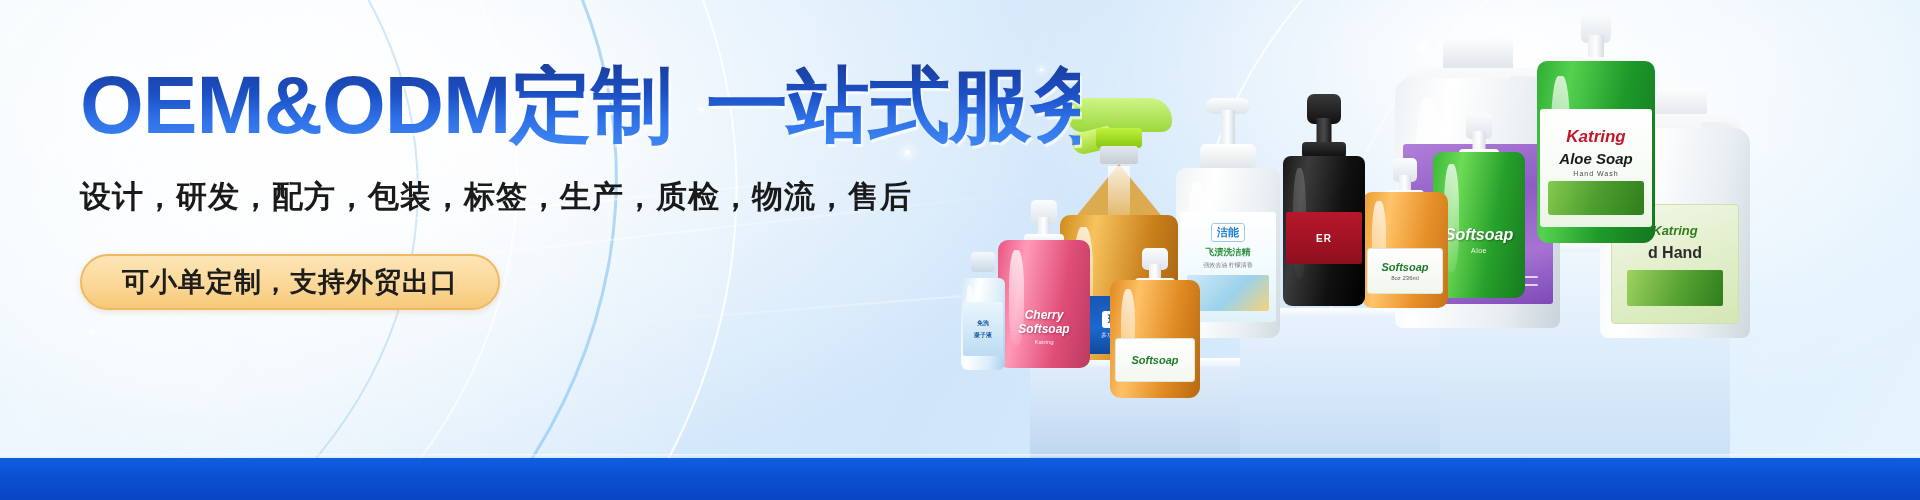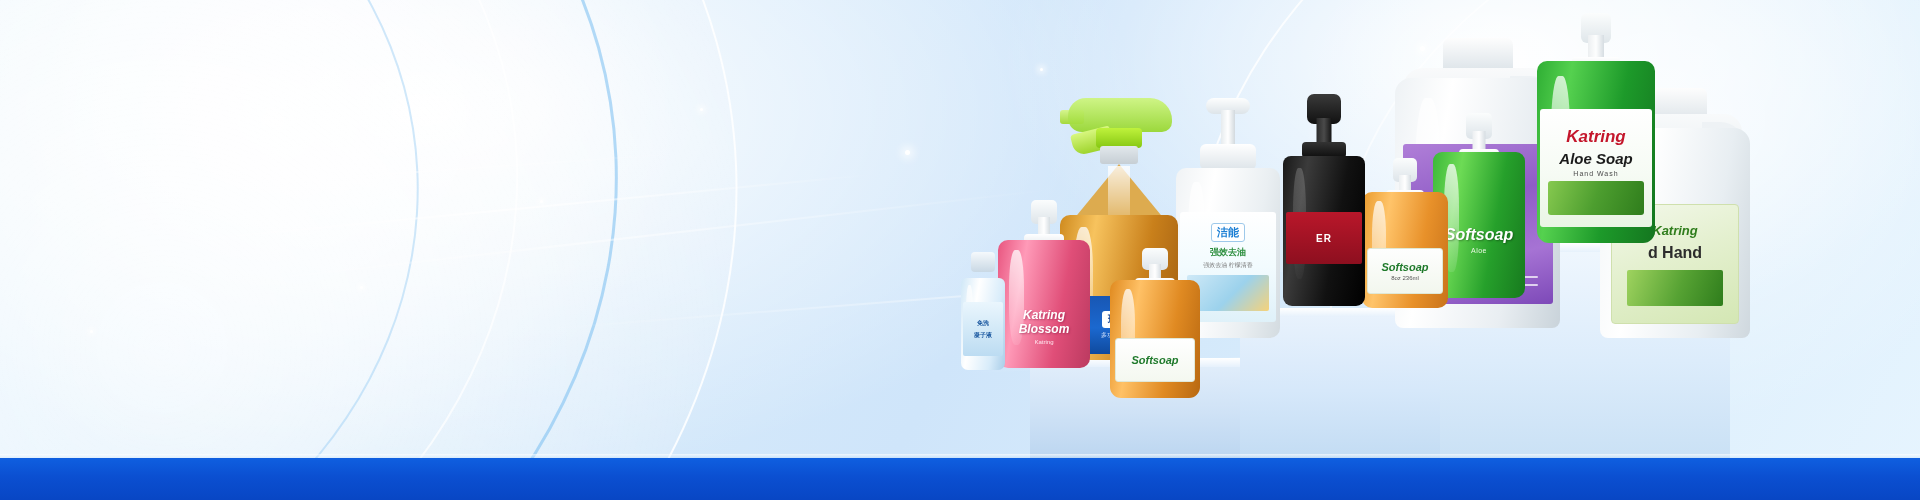--- a/index.html
+++ b/index.html
@@ -443,21 +443,21 @@
 
     <div class="bottle white-b">
       <div class="pump"></div>
       <div class="pump-stem"></div>
       <div class="collar"></div>
       <div class="body">
           <div class="shine"></div>
         </div>
       <div class="label">
         <span class="wb-brand">洁能</span>
-        <span class="wb-cn">强效去油</span>
+        <span class="wb-cn">飞渍洗洁精</span>
         <span class="wb-cn2">强效去油 柠檬清香</span>
         <div class="wb-img"></div>
       </div>
     </div>
 
     <div class="bottle spray">
       <div class="trig-nozzle"></div>
       <div class="trig-head"></div>
       <div class="trig-lever"></div>
       <div class="trig-collar"></div>
@@ -474,21 +474,21 @@
     </div>
 
     <div class="bottle pink-b">
       <div class="pump"></div>
       <div class="pump-stem"></div>
       <div class="collar"></div>
       <div class="body">
           <div class="shine"></div>
         </div>
       <div class="label">
-        <span class="pink-txt">Katring Blossom</span>
+        <span class="pink-txt">Cherry Softsoap</span>
         <span class="pink-sub">Katring</span>
       </div>
     </div>
 
     <div class="bottle mini-b">
       <div class="cap"></div>
       <div class="body">
           <div class="shine"></div>
         </div>
       <div class="label">
@@ -504,15 +504,24 @@
       <div class="body">
           <div class="shine"></div>
         </div>
       <div class="label">
         <span class="soft-o-txt">Softsoap</span>
       </div>
     </div>
 
   </div>
 
+  <div class="copy">
+    <div class="headline">
+      <span>OEM&amp;ODM定制</span><span class="gap"></span><span>一站式服务</span>
+    </div>
+    <div class="subline">设计，研发，配方，包装，标签，生产，质检，物流，售后</div>
+    <div class="pill">
+      <span>可小单定制，支持外贸出口</span>
+    </div>
+  </div>
 
   <div class="bottom-bar"></div>
 </div>
 
 </body></html>

